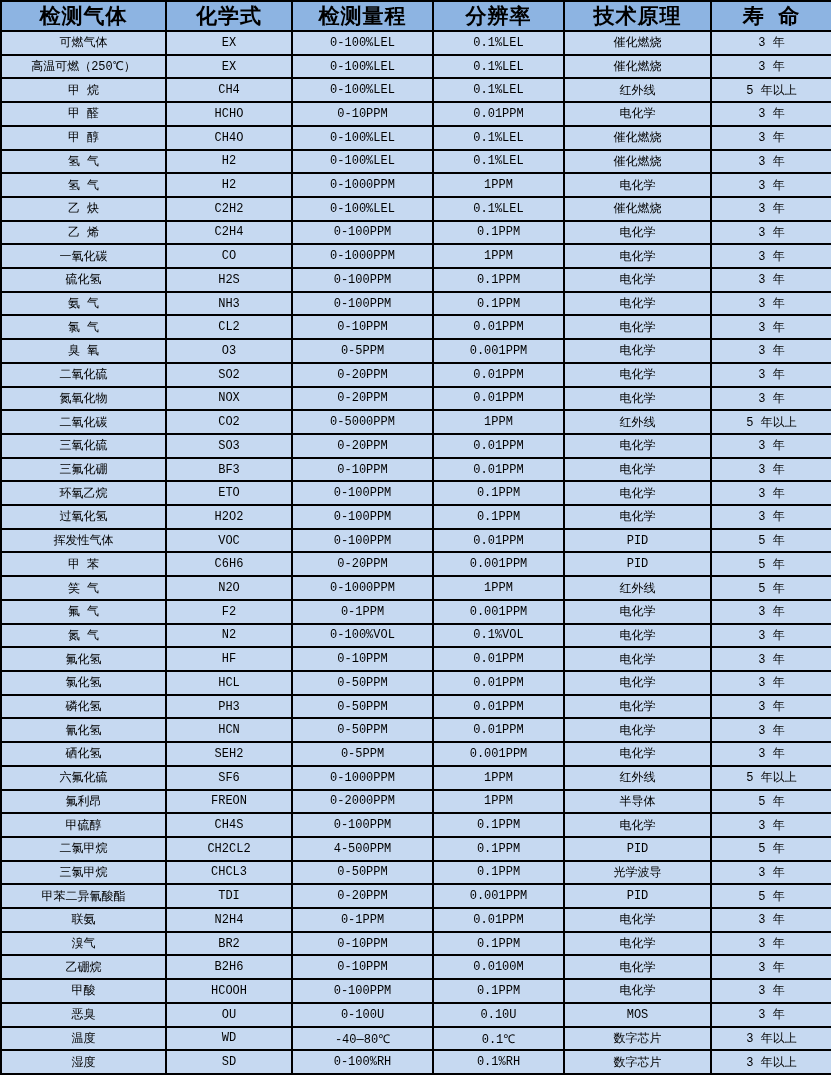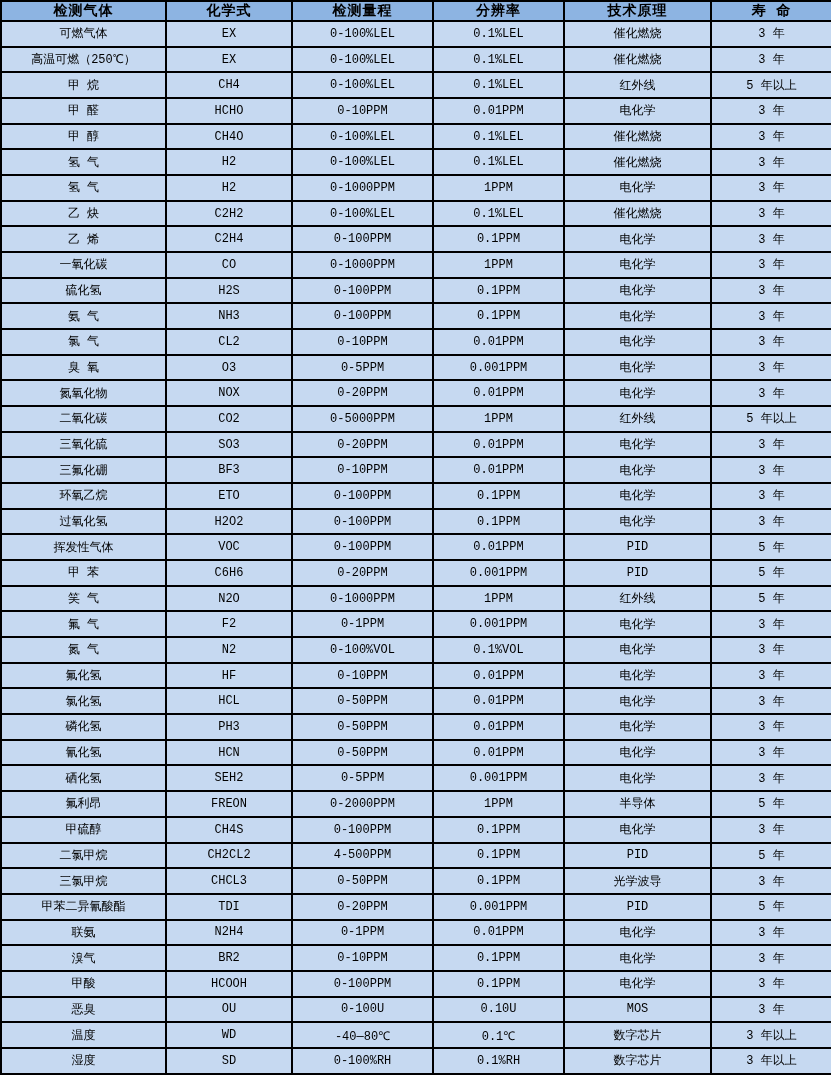--- a/index.html
+++ b/index.html
@@ -31,21 +31,21 @@
     text-align: center;
     vertical-align: middle;
     padding: 0 2px;
     overflow: hidden;
     white-space: nowrap;
     color: var(--text-color);
   }
   table.gas-table th {
     background: var(--header-bg);
     font-family: "Liberation Mono", "DejaVu Sans Mono", monospace;
-    font-size: 14px;
+    font-size: 21px;
     font-weight: bold;
     letter-spacing: 1px;
   }
   table.gas-table td {
     background: var(--row-bg);
     font-family: "Liberation Mono", "DejaVu Sans Mono", monospace;
     font-size: 12px;
     font-weight: normal;
   }
 </style>
@@ -179,20 +179,28 @@
         </tr>
         <tr>
           <td>臭 氧</td>
           <td>O3</td>
           <td>0-5PPM</td>
           <td>0.001PPM</td>
           <td>电化学</td>
           <td>3 年</td>
         </tr>
         <tr>
+          <td>二氧化硫</td>
+          <td>SO2</td>
+          <td>0-20PPM</td>
+          <td>0.01PPM</td>
+          <td>电化学</td>
+          <td>3 年</td>
+        </tr>
+        <tr>
           <td>氮氧化物</td>
           <td>NOX</td>
           <td>0-20PPM</td>
           <td>0.01PPM</td>
           <td>电化学</td>
           <td>3 年</td>
         </tr>
         <tr>
           <td>二氧化碳</td>
           <td>CO2</td>
@@ -307,20 +315,28 @@
         </tr>
         <tr>
           <td>硒化氢</td>
           <td>SEH2</td>
           <td>0-5PPM</td>
           <td>0.001PPM</td>
           <td>电化学</td>
           <td>3 年</td>
         </tr>
         <tr>
+          <td>六氟化硫</td>
+          <td>SF6</td>
+          <td>0-1000PPM</td>
+          <td>1PPM</td>
+          <td>红外线</td>
+          <td>5 年以上</td>
+        </tr>
+        <tr>
           <td>氟利昂</td>
           <td>FREON</td>
           <td>0-2000PPM</td>
           <td>1PPM</td>
           <td>半导体</td>
           <td>5 年</td>
         </tr>
         <tr>
           <td>甲硫醇</td>
           <td>CH4S</td>
@@ -359,20 +375,28 @@
           <td>0-1PPM</td>
           <td>0.01PPM</td>
           <td>电化学</td>
           <td>3 年</td>
         </tr>
         <tr>
           <td>溴气</td>
           <td>BR2</td>
           <td>0-10PPM</td>
           <td>0.1PPM</td>
+          <td>电化学</td>
+          <td>3 年</td>
+        </tr>
+        <tr>
+          <td>乙硼烷</td>
+          <td>B2H6</td>
+          <td>0-10PPM</td>
+          <td>0.0100M</td>
           <td>电化学</td>
           <td>3 年</td>
         </tr>
         <tr>
           <td>甲酸</td>
           <td>HCOOH</td>
           <td>0-100PPM</td>
           <td>0.1PPM</td>
           <td>电化学</td>
           <td>3 年</td>

